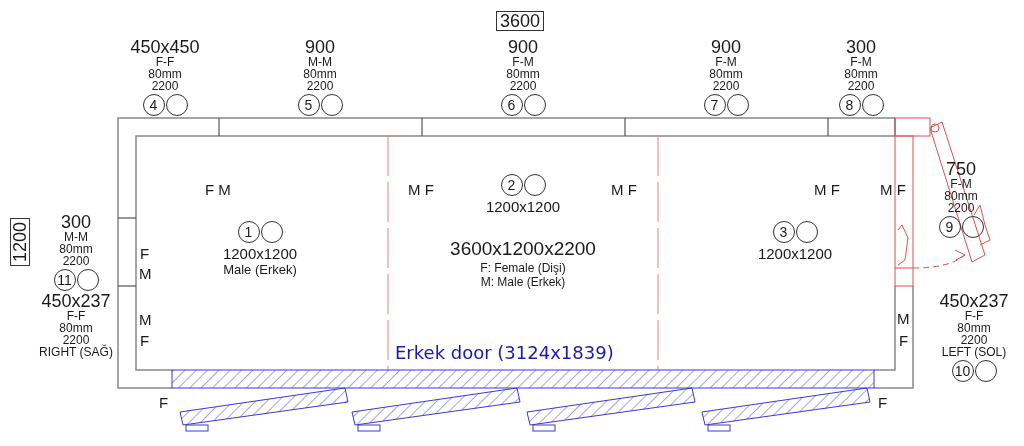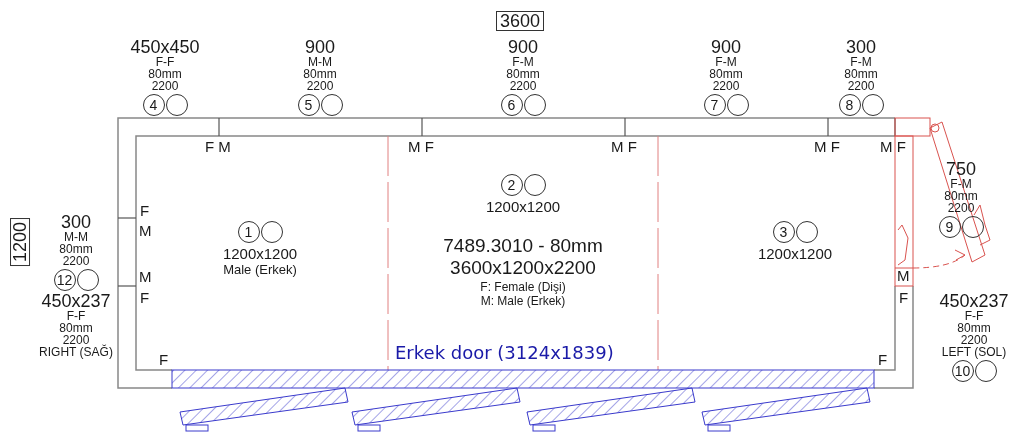--- a/index.html
+++ b/index.html
@@ -2,21 +2,21 @@
 <html><head>
   <meta charset="utf-8">
   <style>
     html, body { margin: 0; padding: 0; background: #ffffff; }
     body { width: 1024px; height: 446px; position: relative; overflow: hidden;
            font-family: "Liberation Sans", sans-serif; color: #1a1a1a; }
     svg.plan { position: absolute; left: 0; top: 0; }
     .lbl { position: absolute; text-align: center; line-height: 1; white-space: nowrap; }
     .big { font-size: 18px; }
     .sm { font-size: 12px; line-height: 12px; }
-    .mf { position: absolute; font-size: 15px; line-height: 1; }
+    .mf { position: absolute; font-size: 15px; line-height: 1; margin-top: 43px; }
     .bubbles { display: flex; justify-content: center; gap: 1px; margin-top: 2px; }
     .circ { width: 20px; height: 20px; border: 1px solid #333; border-radius: 50%;
             font-size: 14px; line-height: 20px; text-align: center; box-sizing: content-box; }
     .circ.empty { }
     .boxed { border: 1px solid #333; padding: 0 3px; }
     .vert { position: absolute; transform: rotate(-90deg); transform-origin: center; }
     .glass { position: absolute; color: #1a1aa8; font-family: "DejaVu Sans", sans-serif; font-size: 18px; }
     .center-title { font-size: 19px; }
   </style>
 </head>
@@ -135,21 +135,21 @@
       <div class="circ empty"></div>
     </div>
 </div>
 
 <div class="lbl" style="left:36px;top:213px;width:80px;">
   <div class="big">300</div>
   <div class="sm">M-M</div>
   <div class="sm">80mm</div>
   <div class="sm">2200</div>
   <div class="bubbles">
-      <div class="circ">12</div>
+      <div class="circ">11</div>
       <div class="circ empty"></div>
     </div>
 </div>
 <div class="lbl" style="left:26px;top:292px;width:100px;">
   <div class="big">450x237</div>
   <div class="sm">F-F</div>
   <div class="sm">80mm</div>
   <div class="sm">2200</div>
   <div class="sm">RIGHT (SAĞ)</div>
 </div>
@@ -193,21 +193,20 @@
 </div>
 <div class="lbl" style="left:730px;top:219px;width:130px;">
   <div class="bubbles">
       <div class="circ">3</div>
       <div class="circ empty"></div>
     </div>
   <div style="font-size:15px;margin-top:3px;">1200x1200</div>
 </div>
 
 <div class="lbl" style="left:413px;top:236px;width:220px;">
-  <div class="center-title">7489.3010 - 80mm</div>
   <div class="center-title" style="margin-top:3px;">3600x1200x2200</div>
   <div style="font-size:12px;margin-top:4px;">F: Female (Dişi)</div>
   <div style="font-size:12px;margin-top:2px;">M: Male (Erkek)</div>
 </div>
 
 <div class="glass" style="left:395px;top:342px;">Erkek door (3124x1839)</div>
 
 <div class="mf" style="left:205px;top:139px;">F M</div>
 <div class="mf" style="left:408px;top:139px;">M F</div>
 <div class="mf" style="left:611px;top:139px;">M F</div>

